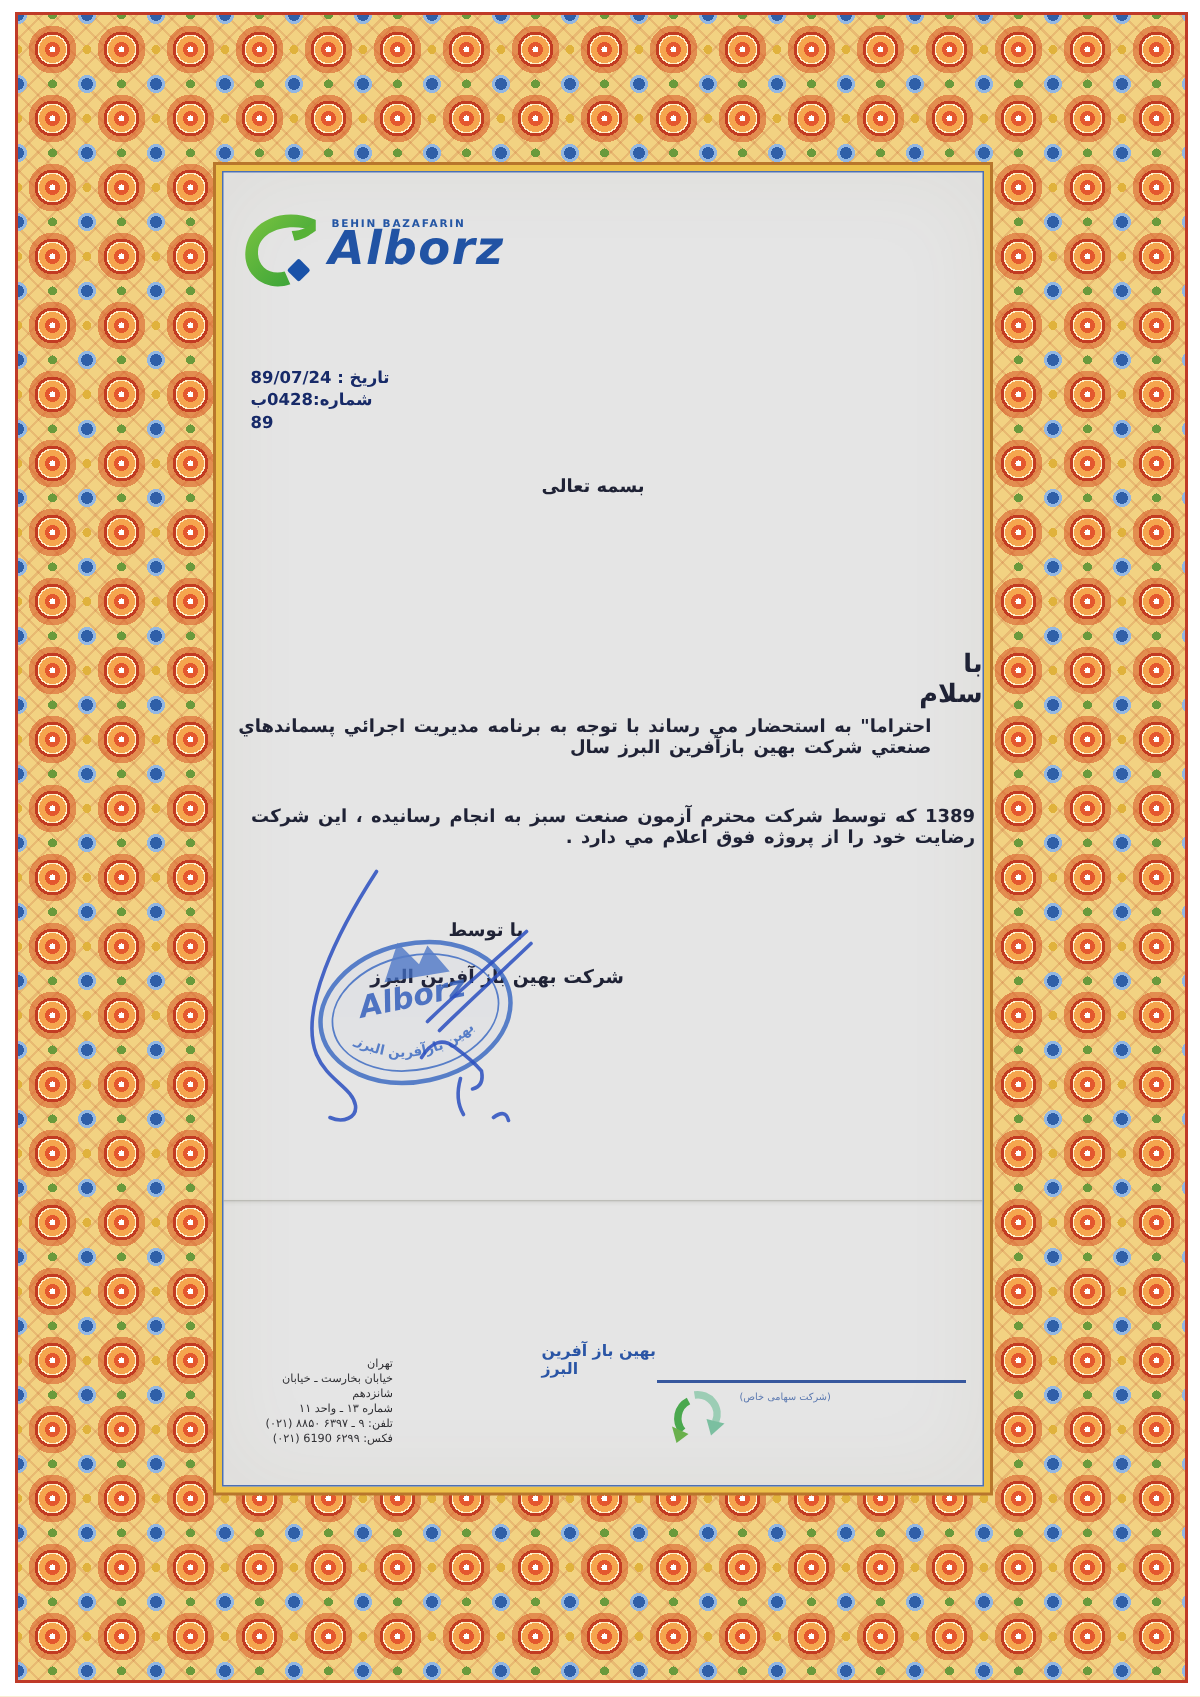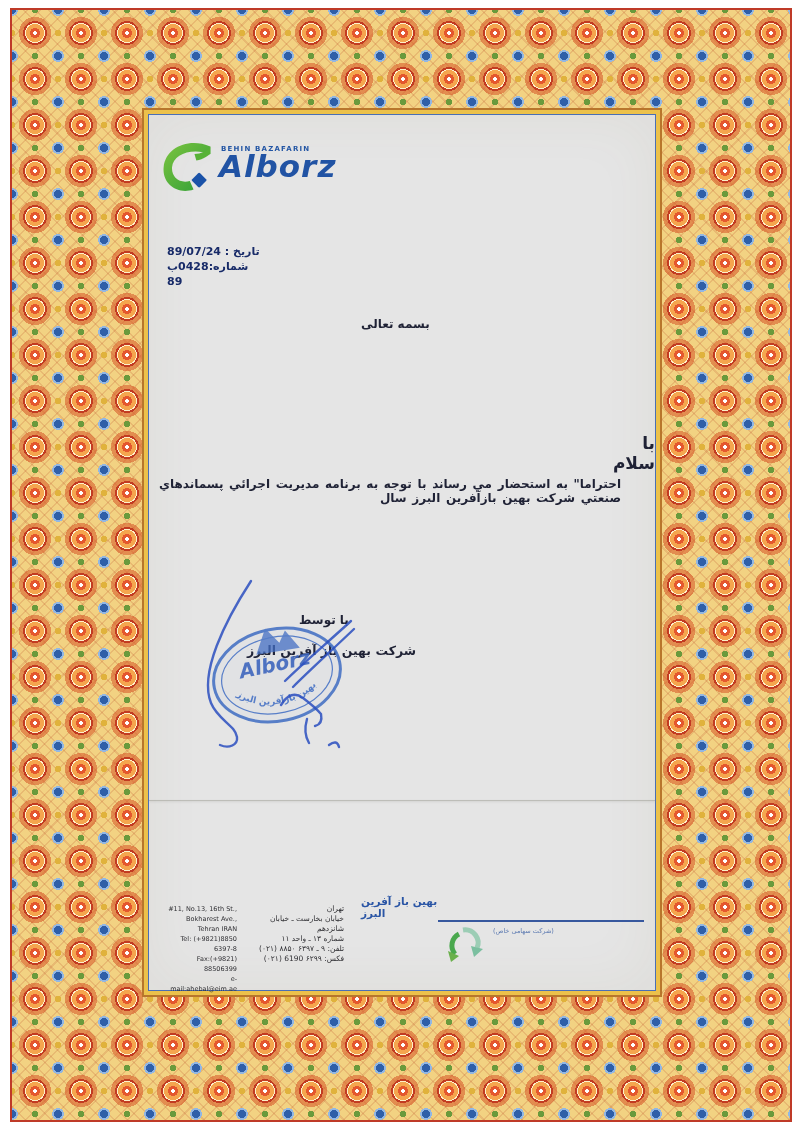--- a/index.html
+++ b/index.html
@@ -94,20 +94,21 @@
     </div>
 
     <div class="abs besmeleh ink rtl" style="left:212px;top:202px;">بسمه تعالی</div>
 
     <div class="abs recipient ink rtl" style="left:257px;top:242px;width:240px;">
     </div>
 
     <div class="abs salutation ink rtl" style="left:448px;top:318px;">با سلام</div>
 
     <div class="abs bodyline ink rtl" style="left:8px;top:362px;width:464px;">احتراما" به استحضار مي رساند با توجه به برنامه  مدیریت اجرائي  پسماندهاي صنعتي شرکت بهین بازآفرین البرز سال</div>
+    <div class="abs bodyline ink rtl" style="left:7px;top:422px;width:494px;">1389 که توسط شرکت محترم آزمون صنعت سبز به انجام رسانیده ، این شرکت رضایت خود را از پروژه فوق  اعلام مي دارد .</div>
 
     <div class="abs thanks ink rtl" style="left:150px;top:498px;">با توسط</div>
     <div class="abs sig-company ink rtl" style="left:87px;top:528px;width:180px;">شرکت بهین باز آفرین البرز</div>
 
     <svg class="abs" style="left:40px;top:462px;" width="190" height="185" viewBox="0 0 190 185">
       <g transform="rotate(-12 88 98)" opacity="0.88">
         <ellipse cx="88" cy="98" rx="64" ry="46" fill="rgba(90,130,210,0.04)" stroke="#4470c4" stroke-width="3"></ellipse>
         <ellipse cx="88" cy="98" rx="56" ry="38" fill="none" stroke="#4470c4" stroke-width="1.2"></ellipse>
         <polygon points="72,74 86,50 97,67 105,56 116,76" fill="#4470c4" opacity="0.85"></polygon>
         <text x="88" y="94" text-anchor="middle" font-size="20" font-weight="bold" font-style="italic" fill="#3a63bd">Alborz</text>
@@ -122,27 +123,20 @@
         <path d="M165 52 C 142 74, 120 94, 104 110"></path>
         <path d="M92 128 q 10 -16 22 -7 t 18 16 q 2 10 -6 12"></path>
         <path d="M118 142 q -4 14 2 24"></path>
         <path d="M140 168 q 8 -6 10 2"></path>
       </g>
     </svg>
 
     <div class="crease" style="top:685px;"></div>
 
     <div class="abs footer-left" style="left:18px;top:789px;">
-      <div class="f-en">
-        <div>#11, No.13, 16th St., Bokharest Ave.,</div>
-        <div>Tehran IRAN</div>
-        <div>Tel: (+9821)8850 6397-8</div>
-        <div>Fax:(+9821) 88506399</div>
-        <div>e-mail:ahebal@eim.ae</div>
-      </div>
       <div class="f-fa">
         <div>تهران</div>
         <div>خیابان بخارست ـ خیابان شانزدهم</div>
         <div>شماره ۱۳ ـ واحد ۱۱</div>
         <div>تلفن: ۹ ـ ۶۳۹۷ ۸۸۵۰ (۰۲۱)</div>
         <div>فکس: ۶۲۹۹ 6190 (۰۲۱)</div>
       </div>
     </div>
 
     <div class="abs footer-label rtl" style="left:212px;top:780px;width:82px;text-align:left;">بهین باز آفرین البرز</div>

